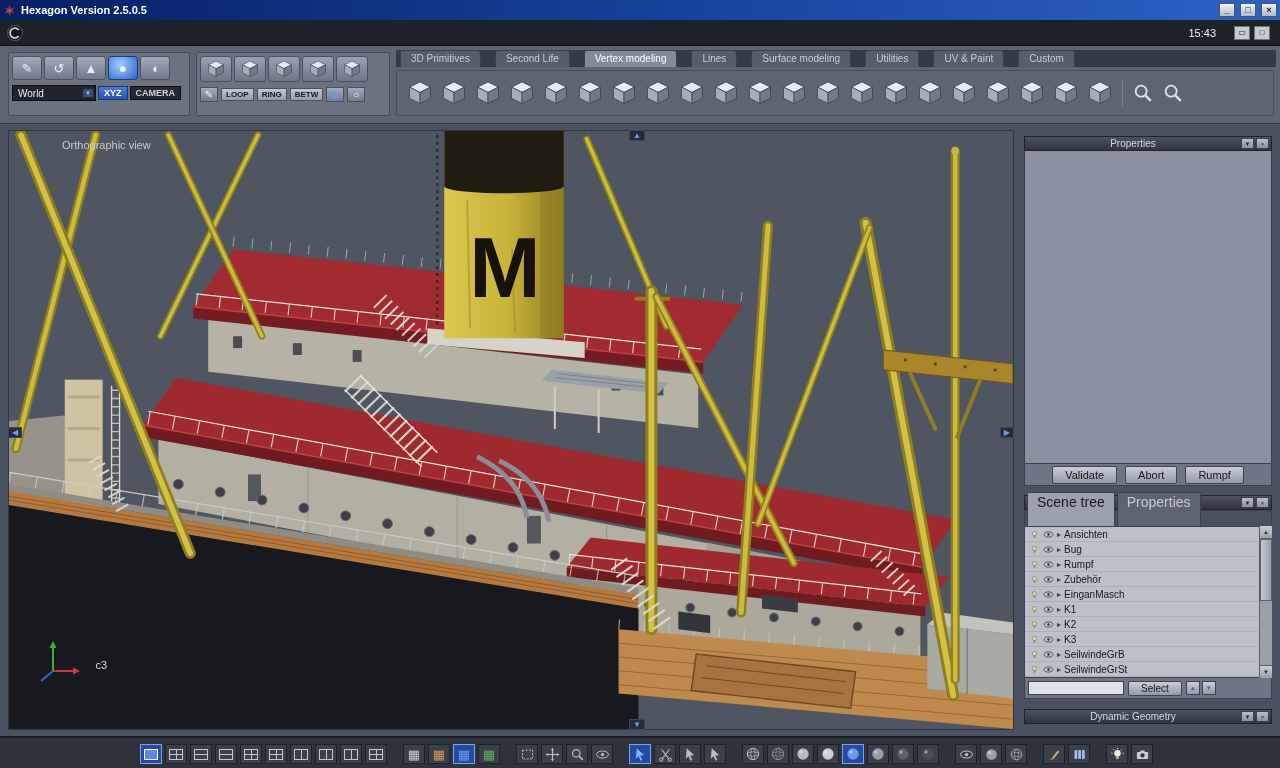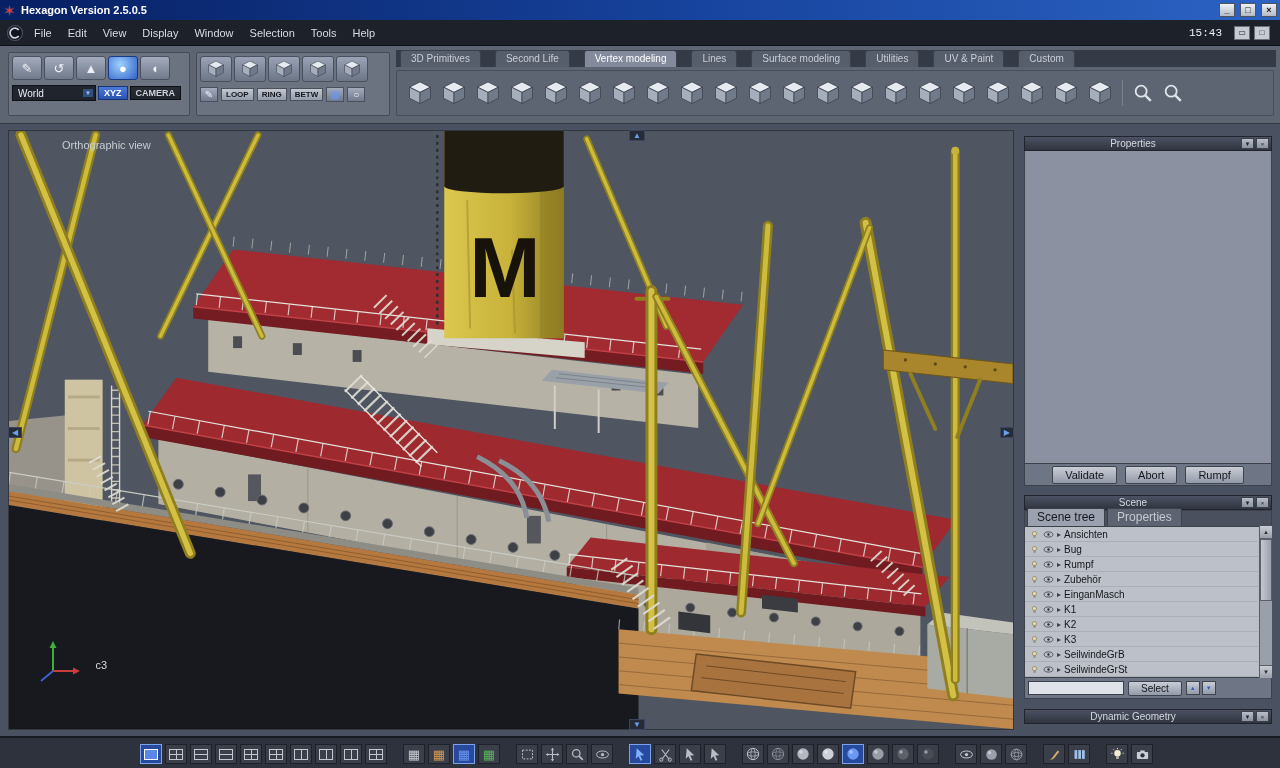--- a/index.html
+++ b/index.html
@@ -12,21 +12,21 @@
     display:flex; align-items:center; gap:5px; padding:3px 3px; color:#fff; font-size:11px; font-weight:bold; }
   .titlebar .spacer { flex:1; }
   .tb-btn { width:16px; height:14px; background:linear-gradient(#eef1f5,#b4bac4); border:1px solid #4e545f;
     color:#15181e; font-size:9px; line-height:12px; text-align:center; font-weight:bold; }
 
   
   .menubar { height:26px; background:#1d2129; display:flex; align-items:center; gap:2px; padding:0 6px;
     color:#d8dbe2; font-size:11px; border-bottom:1px solid #0e1116; }
   .menu-items { display:flex; }
   .menu-item { padding:4px 8px; cursor:default; }
-  .clock { margin-left:auto; margin-right:10px; color:#eef1f6;font-family:Liberation Mono, monospace; }
+  .clock { margin-left:auto; margin-right:16px; color:#eef1f6; }
   .menu-winbtns { display:flex; gap:4px; margin-right:4px; }
   .menu-win-btn { width:16px; height:14px; background:#c6cad2; border:1px solid #6a7078; color:#1a1d24;
     font-size:8px; line-height:12px; text-align:center; }
 
   
   .toolbar-region { position:relative; height:78px; background:#5d6472; border-bottom:1px solid #343944; }
   .palette { position:absolute; background:#6b7280; border:1px solid #454b57; border-radius:2px; padding:3px; }
   .pal-row { display:flex; gap:2px; align-items:center; }
   .tool-btn { width:30px; height:24px; display:flex; align-items:center; justify-content:center;
     background:linear-gradient(#a3abbd,#707a8b); border:1px solid #49505f; border-radius:3px;
@@ -77,21 +77,21 @@
   .ph-btn { width:13px; height:11px; background:linear-gradient(#b9bec8,#8a92a0); border:1px solid #3c414c;
     font-size:6px; line-height:10px; text-align:center; color:#22252c; margin-right:2px; }
   .props-body { height:313px; background:#8b91a0; border:1px solid #3c414c; border-top:none; }
   .props-buttons { height:22px; background:#6e7584; border:1px solid #3c414c; border-top:none;
     display:flex; gap:8px; align-items:center; justify-content:center; }
   .btn3d { background:linear-gradient(#c9cdd6,#939aa8); border:1px solid #3e434e; border-radius:2px;
     font-size:11px; padding:2px 12px; color:#14161c; }
   .scene-wrap { margin-top:9px; }
   .scene-tabs { height:16px; display:flex; gap:2px; background:#4a505e; border:1px solid #3c414c; border-bottom:none;
     padding:1px 2px 0; align-items:flex-end; }
-  .scene-tab { font-size:12px; padding:1px 9px 2px; background:#5d6370; color:#c6cad2; border:1px solid #3c414c;
+  .scene-tab { font-size:14px; padding:1px 9px 16px; background:#5d6370; color:#c6cad2; border:1px solid #3c414c;
     border-bottom:none; border-radius:2px 2px 0 0; }
   .scene-tab.active { background:#9ba1ae; color:#16181e; }
   .scene-list { position:relative; height:152px; background:#b9bdc5; border:1px solid #3c414c; overflow:hidden;
     padding-right:13px; }
   .tree-row { height:15px; display:flex; align-items:center; gap:3px; padding-left:4px; font-size:10px;
     color:#14161a; border-bottom:1px solid #abafb8; background:#bcc0c8; }
   .tree-row .arr { font-size:8px; color:#3c404a; }
   .sb { position:absolute; right:0; top:0; bottom:0; width:13px; background:#9aa0aa; border-left:1px solid #5a5f6a; }
   .sb-btn { height:13px; background:linear-gradient(#c9cdd5,#9aa0ab); font-size:6px; line-height:12px;
     text-align:center; color:#2a2d34; border-bottom:1px solid #5a5f6a; }
@@ -201,31 +201,20 @@
   <span class="spacer"></span>
   <span class="tb-btn">_</span>
   <span class="tb-btn">□</span>
   <span class="tb-btn">×</span>
 </div>
 
 <div class="menubar">
   <svg class="sym" width="18" height="18">
       <use href="#hexlogo"></use>
     </svg>
-  <div class="menu-items">
-
-  <span class="menu-item">File</span>
-      <span class="menu-item">Edit</span>
-      <span class="menu-item">View</span>
-      <span class="menu-item">Display</span>
-      <span class="menu-item">Window</span>
-      <span class="menu-item">Selection</span>
-      <span class="menu-item">Tools</span>
-      <span class="menu-item">Help</span>
-    </div>
   <span class="clock">15:43</span>
   <div class="menu-winbtns">
 
   <span class="menu-win-btn"><span class="glyph">▭</span></span>
       <span class="menu-win-btn"><span class="glyph">□</span></span>
     </div>
 </div>
 
 <div class="toolbar-region">
 

